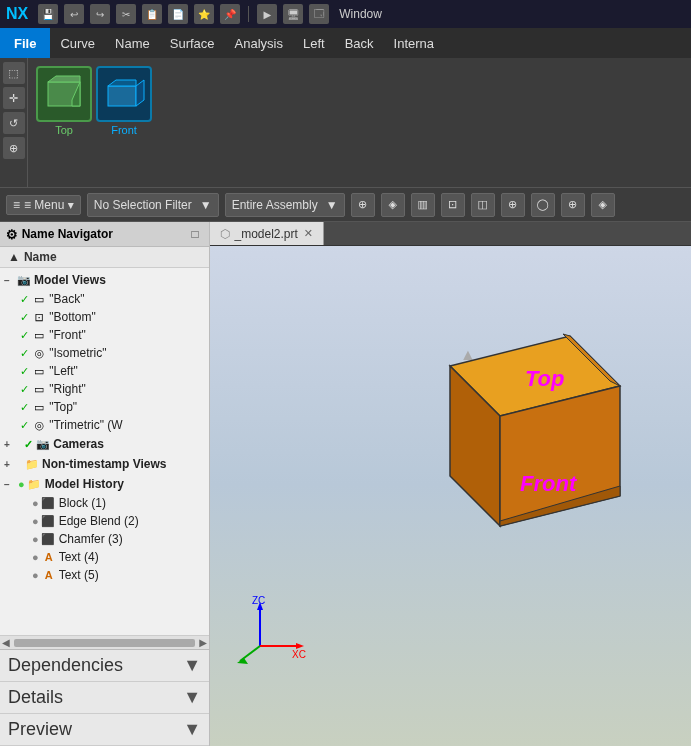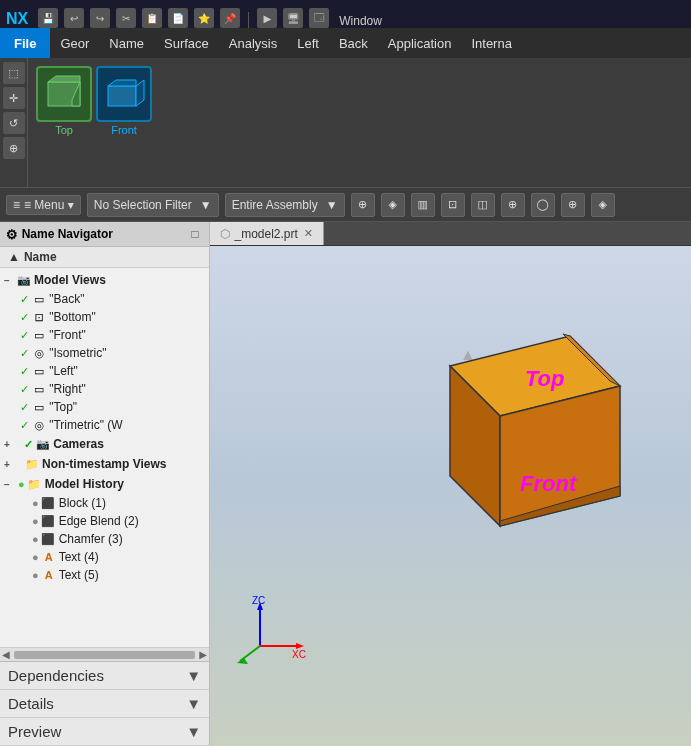--- a/index.html
+++ b/index.html
@@ -1,20 +1,20 @@
 <!DOCTYPE html>
 <html><head>
   <meta charset="utf-8">
   <style>
     * { box-sizing: border-box; margin: 0; padding: 0; font-family: Arial, sans-serif; }
     body { width: 691px; height: 746px; overflow: hidden; background: #c0c0c0; }
 
     
     #title-bar {
-      display: flex; align-items: flex-end; height: 28px;
+      display: flex; align-items: center; height: 28px;
       background: #1a1a2e; color: white; padding: 0 6px; gap: 6px;
     }
     #nx-logo { color: #00bfff; font-weight: bold; font-size: 16px; margin-right: 4px; }
     .title-icon { width: 20px; height: 20px; background: #555; border-radius: 2px; display: flex; align-items: center; justify-content: center; font-size: 10px; color: #ccc; cursor: pointer; }
     .title-sep { width: 1px; height: 16px; background: #555; margin: 0 2px; }
     #window-label { color: #ccc; font-size: 12px; margin-left: 4px; }
 
     
     #menu-bar {
       display: flex; align-items: center; height: 30px;
@@ -97,21 +97,21 @@
       border-bottom: 1px solid #ccc; background: #e8e8e8;
     }
 
     
     #sidebar-bottom {
       border-top: 1px solid #bbb;
     }
     .bottom-panel {
       display: flex; align-items: center; justify-content: space-between;
       padding: 5px 8px; background: #e8e8e8; border-bottom: 1px solid #ccc;
-      cursor: pointer; font-size: 15px; color: #333;
+      cursor: pointer; font-size: 18px; color: #333;
     }
 
     
     #sidebar-scroll {
       height: 14px; background: #e0e0e0; border-top: 1px solid #ccc;
       display: flex; align-items: center; padding: 0 2px;
     }
     .scroll-arrow { font-size: 10px; color: #666; cursor: pointer; }
     .scroll-thumb { flex: 1; height: 8px; background: #aaa; border-radius: 2px; margin: 0 4px; }
 
@@ -172,27 +172,26 @@
   <div class="title-icon">📌</div>
   <div class="title-sep"></div>
   <div class="title-icon">▶</div>
   <div class="title-icon">🖥</div>
   <div class="title-icon">🗔</div>
   <span id="window-label">Window</span>
 </div>
 
 <div id="menu-bar">
   <div class="menu-item active" id="file-btn" style="background: rgb(0, 120, 212); color: white;">File</div>
-  <div class="menu-item">Geor</div>
+  <div class="menu-item">Curve</div>
   <div class="menu-item">Name</div>
   <div class="menu-item">Surface</div>
   <div class="menu-item">Analysis</div>
   <div class="menu-item">Left</div>
   <div class="menu-item">Back</div>
-  <div class="menu-item">Application</div>
   <div class="menu-item">Interna</div>
 </div>
 
 <div style="display:flex; height:130px; background:#3c3c3c; border-bottom:1px solid #555;">
 
   <div id="left-strip" style="width:28px; display:flex; flex-direction:column; align-items:center; padding-top:4px; gap:3px; background:#3c3c3c; border-right:1px solid #555;">
     <div class="strip-icon">⬚</div>
     <div class="strip-icon">✛</div>
     <div class="strip-icon">↺</div>
     <div class="strip-icon">⊕</div>

